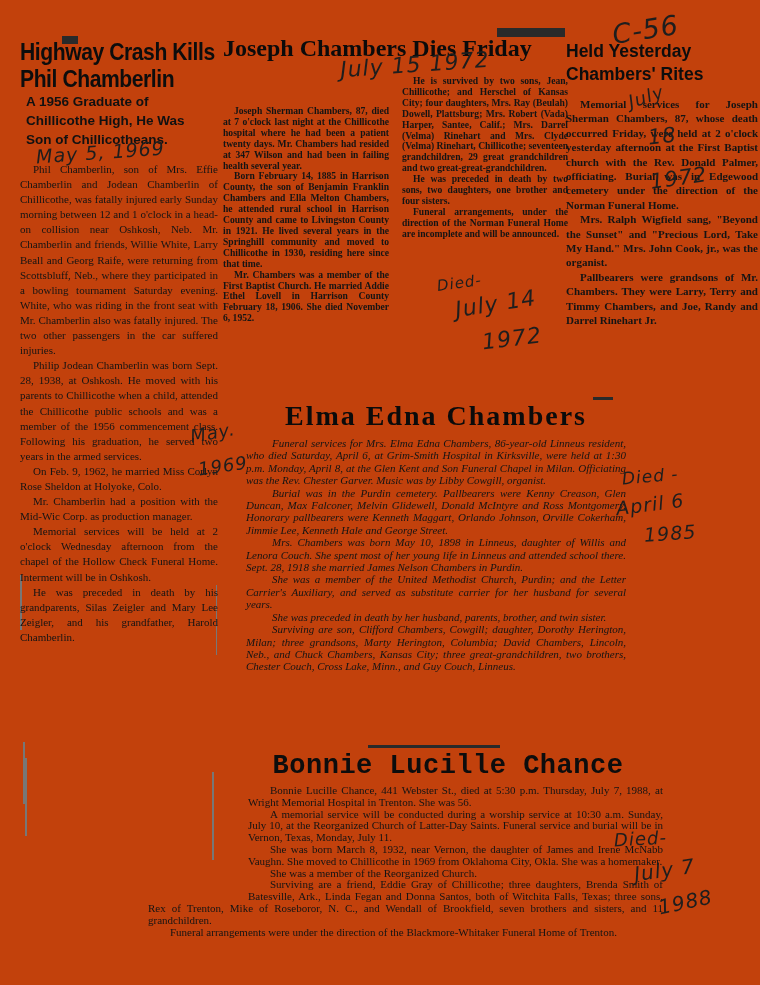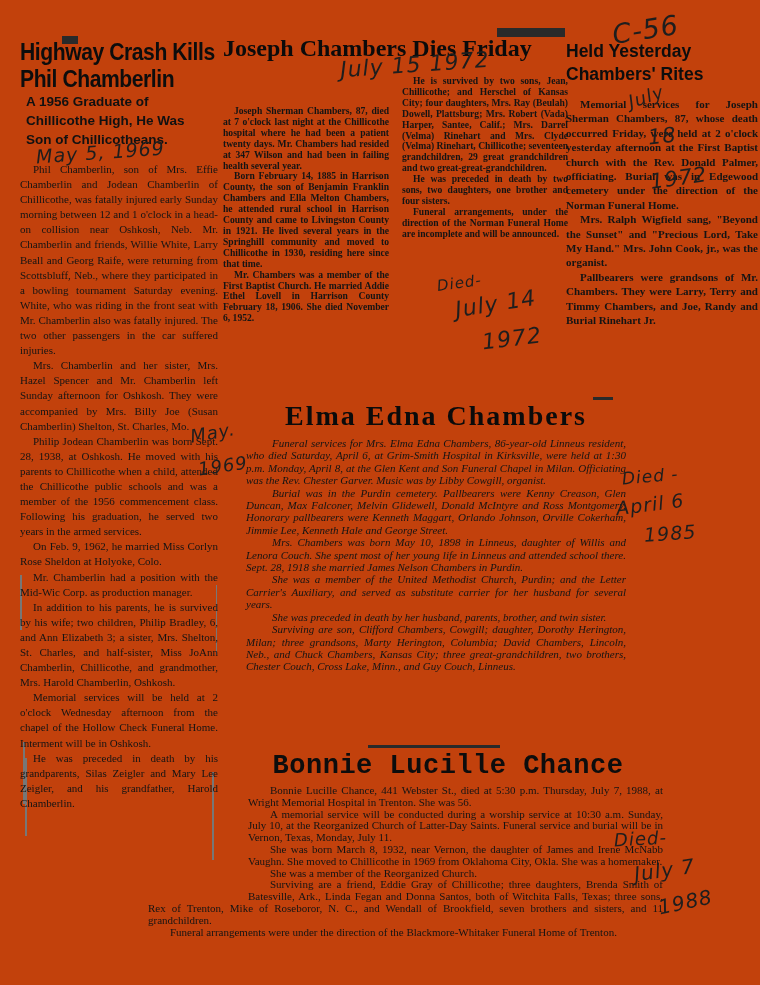--- a/index.html
+++ b/index.html
@@ -113,25 +113,23 @@
   <div class="mark-light" style="left:23px; top:742px; width:1.5px; height:62px;"></div>
   <div class="mark-light" style="left:25px; top:758px; width:1.5px; height:78px;"></div>
   <div class="mark-light" style="left:212px; top:772px; width:1.5px; height:88px;"></div>
   <div class="mark-light" style="left:216px; top:585px; width:1px; height:70px;"></div>
 
   <div class="clip phil">
     <div class="phil-headline">Highway Crash Kills Phil Chamberlin</div>
     <div class="phil-subhead">A 1956 Graduate of Chillicothe High, He Was Son of Chillicotheans.</div>
     <div class="phil-body news-body">
       <p>Phil Chamberlin, son of Mrs. Effie Chamberlin and Jodean Chamberlin of Chillicothe, was fatally injured early Sunday morning between 12 and 1 o'clock in a head-on collision near Oshkosh, Neb. Mr. Chamberlin and friends, Willie White, Larry Beall and Georg Raife, were returning from Scottsbluff, Neb., where they participated in a bowling tournament Saturday evening. White, who was riding in the front seat with Mr. Chamberlin also was fatally injured. The two other passengers in the car suffered injuries.</p>
-      <p>Mrs. Chamberlin and her sister, Mrs. Hazel Spencer and Mr. Chamberlin left Sunday afternoon for Oshkosh. They were accompanied by Mrs. Billy Joe (Susan Chamberlin) Shelton, St. Charles, Mo.</p>
       <p>Philip Jodean Chamberlin was born Sept. 28, 1938, at Oshkosh. He moved with his parents to Chillicothe when a child, attended the Chillicothe public schools and was a member of the 1956 commencement class. Following his graduation, he served two years in the armed services.</p>
       <p>On Feb. 9, 1962, he married Miss Corlyn Rose Sheldon at Holyoke, Colo.</p>
       <p>Mr. Chamberlin had a position with the Mid-Wic Corp. as production manager.</p>
-      <p>In addition to his parents, he is survived by his wife; two children, Philip Bradley, 6, and Ann Elizabeth 3; a sister, Mrs. Shelton, St. Charles, and half-sister, Miss JoAnn Chamberlin, Chillicothe, and grandmother, Mrs. Harold Chamberlin, Oshkosh.</p>
       <p>Memorial services will be held at 2 o'clock Wednesday afternoon from the chapel of the Hollow Check Funeral Home. Interment will be in Oshkosh.</p>
       <p>He was preceded in death by his grandparents, Silas Zeigler and Mary Lee Zeigler, and his grandfather, Harold Chamberlin.</p>
     </div>
   </div>
 
   <div class="clip joseph">
     <div class="joseph-headline">Joseph Chambers Dies Friday</div>
     <div class="joseph-cols">
       <div class="joseph-col joseph-col1 news-body">
         <p>Joseph Sherman Chambers, 87, died at 7 o'clock last night at the Chillicothe hospital where he had been a patient twenty days. Mr. Chambers had resided at 347 Wilson and had been in failing health several year.</p>
@@ -147,21 +145,21 @@
   </div>
 
   <div class="clip rites">
     <div class="rites-headline">
       <div>Held Yesterday</div>
       <div>Chambers' Rites</div>
     </div>
     <div class="rites-body news-body">
       <p>Memorial services for Joseph Sherman Chambers, 87, whose death occurred Friday, were held at 2 o'clock yesterday afternoon at the First Baptist church with the Rev. Donald Palmer, officiating. Burial was in Edgewood cemetery under the direction of the Norman Funeral Home.</p>
       <p>Mrs. Ralph Wigfield sang, "Beyond the Sunset" and "Precious Lord, Take My Hand." Mrs. John Cook, jr., was the organist.</p>
-      <p>Pallbearers were grandsons of Mr. Chambers. They were Larry, Terry and Timmy Chambers, and Joe, Randy and Burial Rinehart Jr.</p>
+      <p>Pallbearers were grandsons of Mr. Chambers. They were Larry, Terry and Timmy Chambers, and Joe, Randy and Darrel Rinehart Jr.</p>
     </div>
   </div>
 
   <div class="clip elma">
     <div class="elma-headline">Elma Edna Chambers</div>
     <div class="elma-body news-body">
       <p>Funeral services for Mrs. Elma Edna Chambers, 86-year-old Linneus resident, who died Saturday, April 6, at Grim-Smith Hospital in Kirksville, were held at 1:30 p.m. Monday, April 8, at the Glen Kent and Son Funeral Chapel in Milan. Officiating was the Rev. Chester Garver. Music was by Libby Cowgill, organist.</p>
       <p>Burial was in the Purdin cemetery. Pallbearers were Kenny Creason, Glen Duncan, Max Falconer, Melvin Glidewell, Donald McIntyre and Ross Montgomery. Honorary pallbearers were Kenneth Maggart, Orlando Johnson, Orville Cokerham, Jimmie Lee, Kenneth Hale and George Street.</p>
       <p>Mrs. Chambers was born May 10, 1898 in Linneus, daughter of Willis and Lenora Couch. She spent most of her young life in Linneus and attended school there. Sept. 28, 1918 she married James Nelson Chambers in Purdin.</p>
       <p>She was a member of the United Methodist Church, Purdin; and the Letter Carrier's Auxiliary, and served as substitute carrier for her husband for several years.</p>

